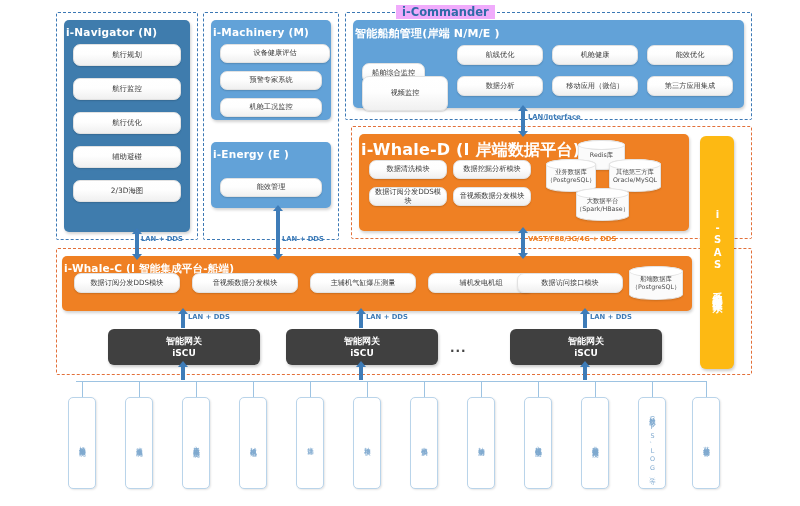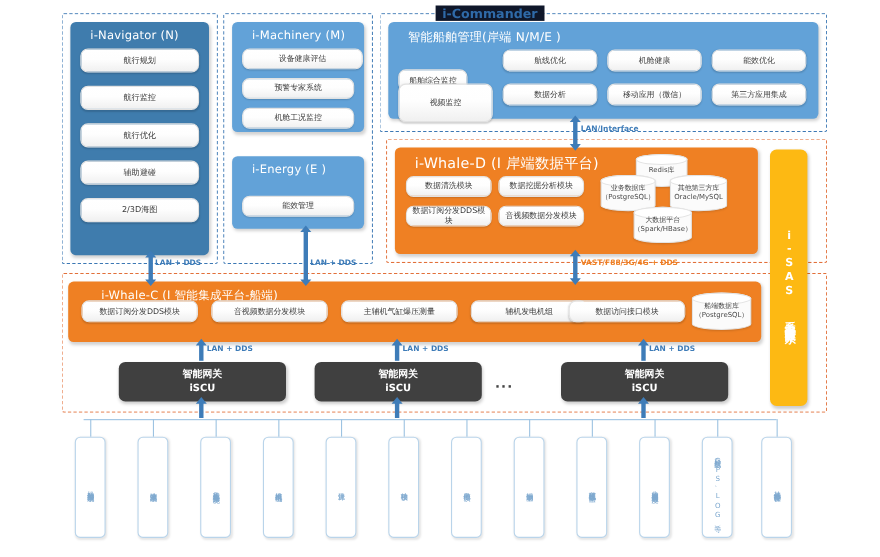--- a/index.html
+++ b/index.html
@@ -18,43 +18,43 @@
   
   .dash-frame {
     position: absolute;
     border: 1.4px dashed #3c78b4;
     border-radius: 2px;
   }
   .dash-frame.orange { border-color: #e2703a; }
   .dash-title {
     position: absolute;
     top: -8px;
-    background: #0f172a;
+    background: #f0abfc;
     padding: 0 6px;
     font-size: 11.5px;
     font-weight: bold;
     color: #2f6aa8;
     white-space: nowrap;
   }
 
   
   .panel {
     position: absolute;
     border-radius: 5px;
     box-shadow: 1px 2px 3px rgba(0,0,0,.18);
   }
   .panel.blue-dark { background: #3f7cad; }
   .panel.blue-mid  { background: #62a2d8; }
   .panel.orange    { background: #ef8023; }
 
   .panel-title {
     position: absolute;
-    left: 18px; top: 6px;
+    left: 2px; top: 6px;
     color: #fff;
-    font-weight: normal;
+    font-weight: bold;
     font-size: 10.5px;
     letter-spacing: .2px;
     white-space: nowrap;
     text-align: right;
   }
 
   
   .pill {
     position: absolute;
     background: linear-gradient(180deg,#ffffff 0%,#fefefe 45%,#f0f0f0 100%);
@@ -240,21 +240,21 @@
   <div class="pill" style="left:362px; top:63px; width:63px; height:20px;">船舶综合监控</div>
   <div class="pill" style="left:457px; top:45px; width:86px; height:20px;">航线优化</div>
   <div class="pill" style="left:552px; top:45px; width:86px; height:20px;">机舱健康</div>
   <div class="pill" style="left:647px; top:45px; width:86px; height:20px;">能效优化</div>
   <div class="pill" style="left:362px; top:76px; width:86px; height:35px;">视频监控</div>
   <div class="pill" style="left:457px; top:76px; width:86px; height:20px;">数据分析</div>
   <div class="pill" style="left:552px; top:76px; width:86px; height:20px;">移动应用（微信）</div>
   <div class="pill" style="left:647px; top:76px; width:86px; height:20px;">第三方应用集成</div>
 
   <div class="panel orange" style="left:359px; top:134px; width:330px; height:97px;">
-    <div class="panel-title" style="font-size:13px;">i-Whale-D (I 岸端数据平台)</div>
+    <div class="panel-title" style="font-size:16px;">i-Whale-D (I 岸端数据平台)</div>
   </div>
   <div class="pill" style="left:369px; top:160px; width:78px; height:19px;">数据清洗模块</div>
   <div class="pill" style="left:453px; top:160px; width:78px; height:19px;">数据挖掘分析模块</div>
   <div class="pill" style="left:369px; top:187px; width:78px; height:19px;">数据订阅分发DDS模块</div>
   <div class="pill" style="left:453px; top:187px; width:78px; height:19px;">音视频数据分发模块</div>
 
   <div class="cyl" style="left:578px; top:140px; width:47px; height:30px;">
     <div class="cyl-txt">Redis库</div>
   </div>
   <div class="cyl" style="left:546px; top:159px; width:50px; height:33px;">
@@ -268,21 +268,21 @@
   <div class="cyl" style="left:576px; top:188px; width:53px; height:33px;">
     <div class="cyl-txt">大数据平台</div>
     <div class="cyl-txt">（Spark/HBase）</div>
   </div>
 
   <div class="sas-band" style="left:700px; top:136px; width:34px; height:233px;">
     <span>i-SAS 系统安全保障体系</span>
   </div>
 
   <div class="panel orange" style="left:62px; top:256px; width:630px; height:55px;">
-    <div class="panel-title" style="font-size:10.5px;padding-left:12px;">i-Whale-C (I 智能集成平台-船端)</div>
+    <div class="panel-title" style="font-size:10.5px;">i-Whale-C (I 智能集成平台-船端)</div>
   </div>
   <div class="pill" style="left:74px; top:273px; width:106px; height:20px;">数据订阅分发DDS模块</div>
   <div class="pill" style="left:192px; top:273px; width:106px; height:20px;">音视频数据分发模块</div>
   <div class="pill" style="left:310px; top:273px; width:106px; height:20px;">主辅机气缸爆压测量</div>
   <div class="pill" style="left:428px; top:273px; width:106px; height:20px;">辅机发电机组</div>
   <div class="pill" style="left:517px; top:273px; width:106px; height:20px;">数据访问接口模块</div>
   <div class="cyl" style="left:629px; top:266px; width:54px; height:34px;">
     <div class="cyl-txt">船端数据库</div>
     <div class="cyl-txt">（PostgreSQL）</div>
   </div>

